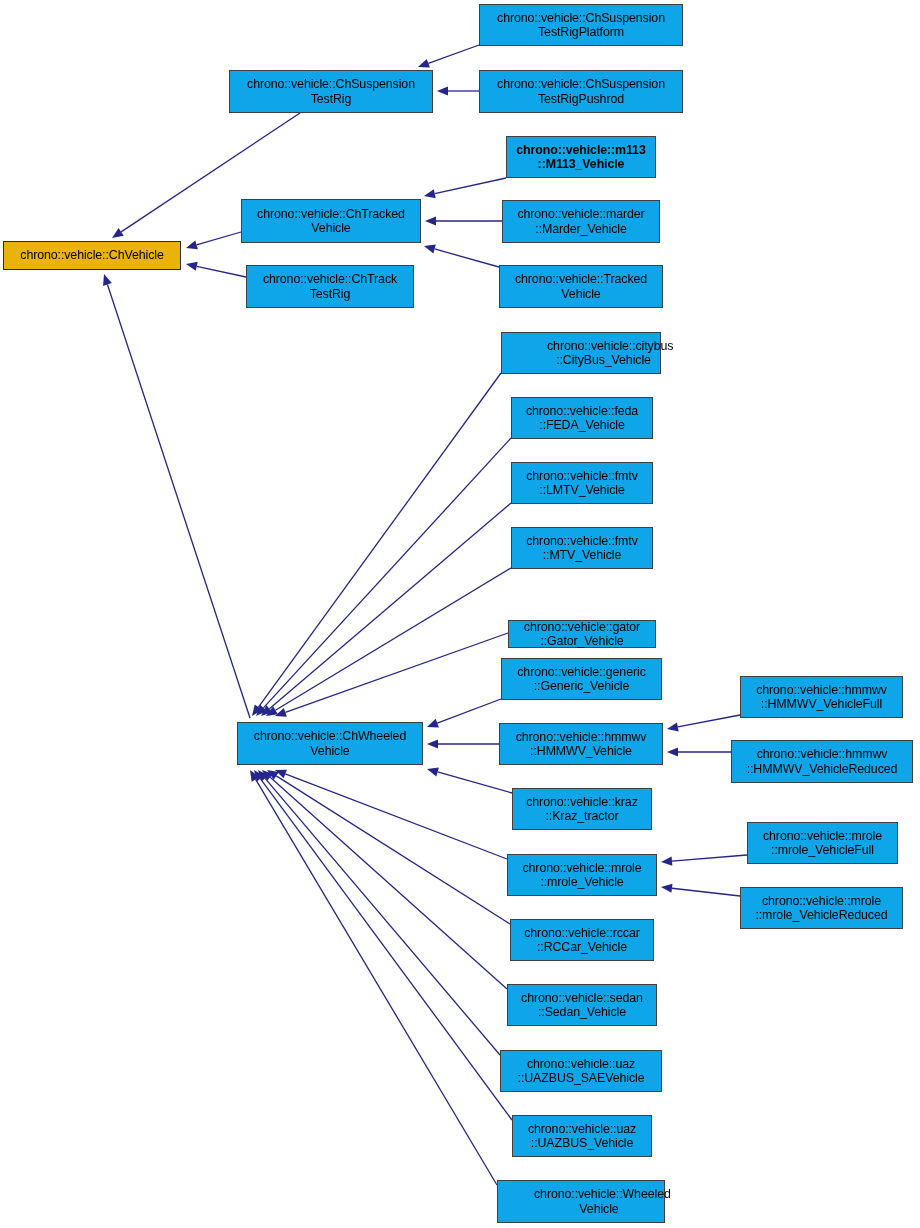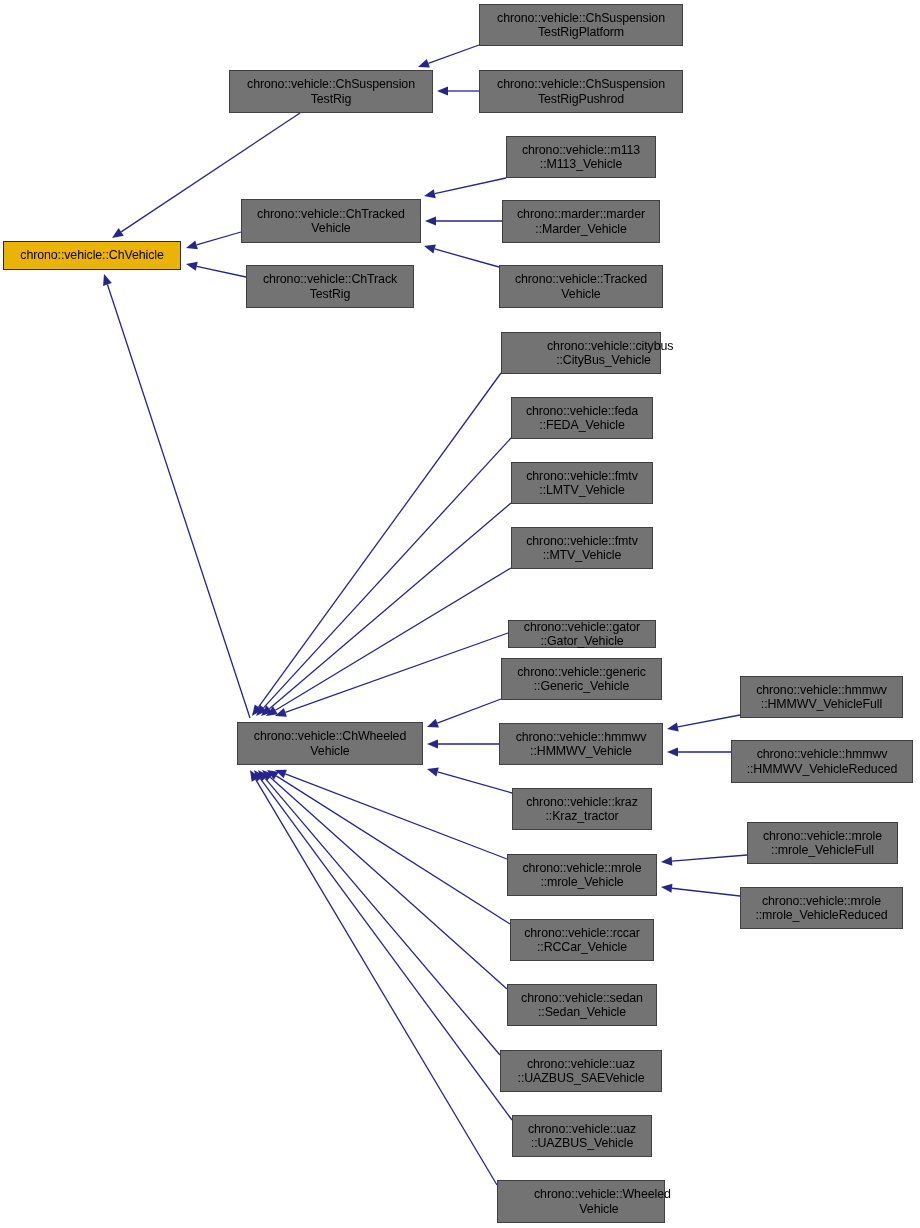--- a/index.html
+++ b/index.html
@@ -19,21 +19,21 @@
     position: absolute;
     left: 0;
     top: 0;
     width: 920px;
     height: 1228px;
   }
   .node {
     position: absolute;
     box-sizing: border-box;
     border: 1px solid #404040;
-    background: #737373;
+    background: #0ea5e9;
     color: #000000;
     font-size: 12.4px;
     line-height: 1.13;
     display: flex;
     align-items: center;
     justify-content: center;
     text-align: center;
     white-space: pre-line;
     letter-spacing: -0.1px;
     z-index: 3;
@@ -114,23 +114,23 @@
     <div class="node" style="left: 241px; top: 199px; width: 180px; height: 44px;"><span class="lbl">chrono::vehicle::ChTracked
 Vehicle</span></div>
     <div class="node" style="left: 246px; top: 265px; width: 168px; height: 43px;"><span class="lbl">chrono::vehicle::ChTrack
 TestRig</span></div>
     <div class="node" style="left: 237px; top: 722px; width: 186px; height: 43px;"><span class="lbl">chrono::vehicle::ChWheeled
 Vehicle</span></div>
     <div class="node" style="left: 479px; top: 4px; width: 204px; height: 42px;"><span class="lbl">chrono::vehicle::ChSuspension
 TestRigPlatform</span></div>
     <div class="node" style="left: 479px; top: 70px; width: 204px; height: 43px;"><span class="lbl">chrono::vehicle::ChSuspension
 TestRigPushrod</span></div>
-    <div class="node" style="left: 506px; top: 136px; width: 150px; height: 42px;"><span class="lbl">chrono::vehicle::m113
+    <div class="node" style="left: 506px; top: 136px; width: 150px; height: 42px; font-weight: bold;"><span class="lbl">chrono::vehicle::m113
 ::M113_Vehicle</span></div>
-    <div class="node" style="left: 502px; top: 200px; width: 158px; height: 43px;"><span class="lbl">chrono::marder::marder
+    <div class="node" style="left: 502px; top: 200px; width: 158px; height: 43px;"><span class="lbl">chrono::vehicle::marder
 ::Marder_Vehicle</span></div>
     <div class="node" style="left: 499px; top: 265px; width: 164px; height: 43px;"><span class="lbl">chrono::vehicle::Tracked
 Vehicle</span></div>
     <div class="node" style="left: 501px; top: 332px; width: 160px; height: 42px; padding-left: 45px;"><span class="lbl">chrono::vehicle::citybus
 ::CityBus_Vehicle</span></div>
     <div class="node" style="left: 511px; top: 397px; width: 142px; height: 42px;"><span class="lbl">chrono::vehicle::feda
 ::FEDA_Vehicle</span></div>
     <div class="node" style="left: 511px; top: 462px; width: 142px; height: 42px;"><span class="lbl">chrono::vehicle::fmtv
 ::LMTV_Vehicle</span></div>
     <div class="node" style="left: 511px; top: 527px; width: 142px; height: 42px;"><span class="lbl">chrono::vehicle::fmtv

